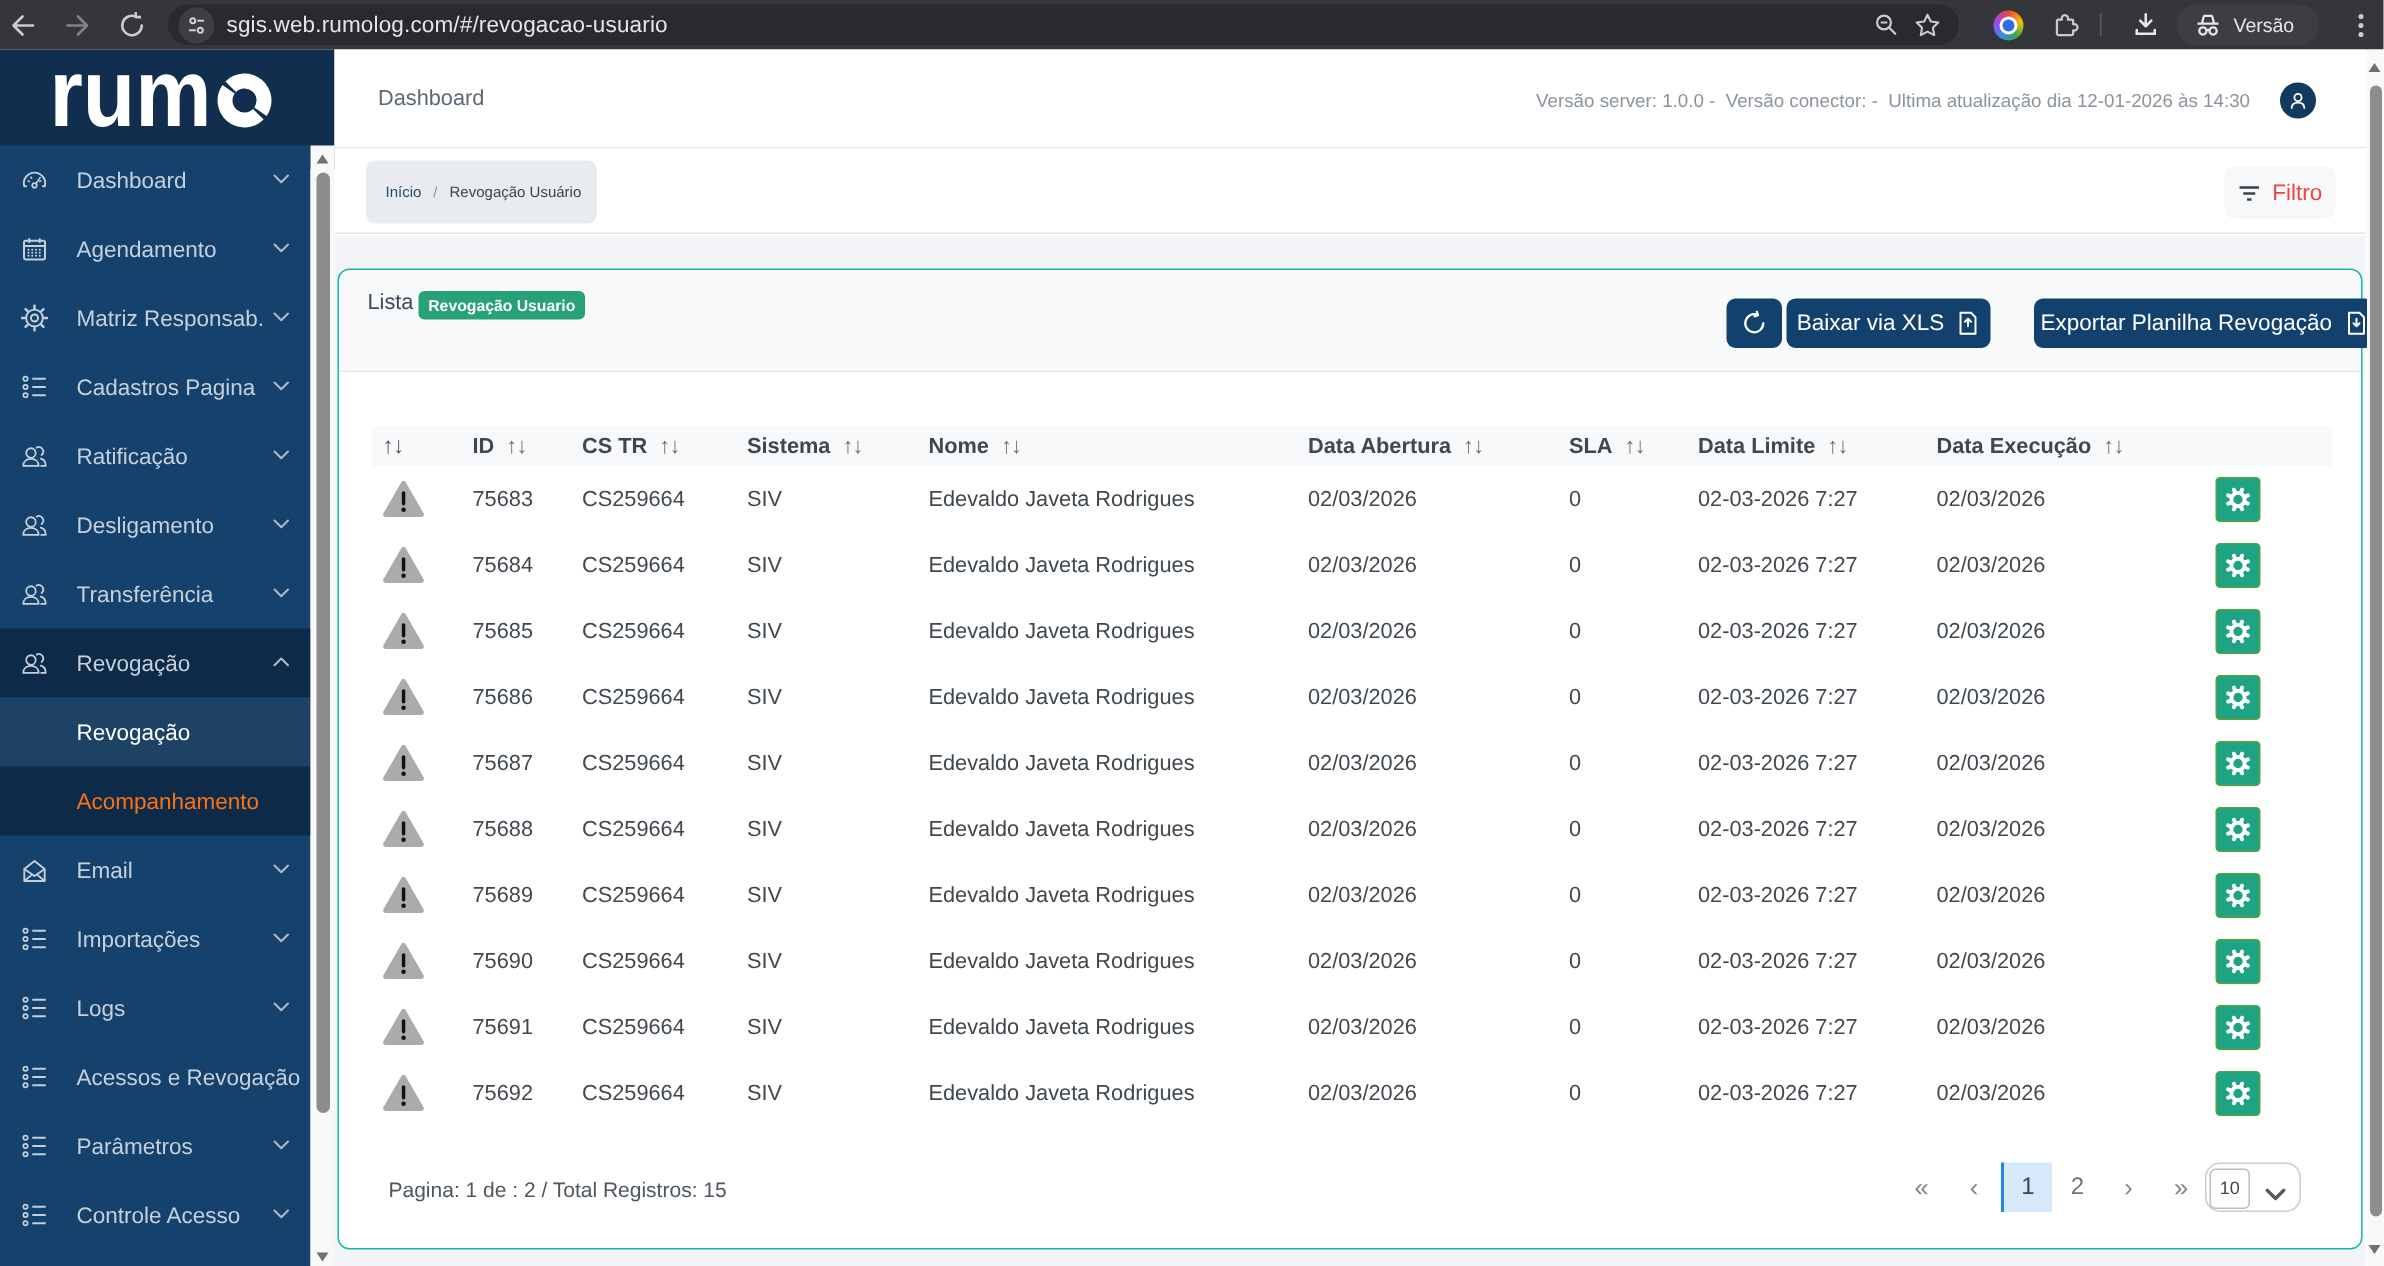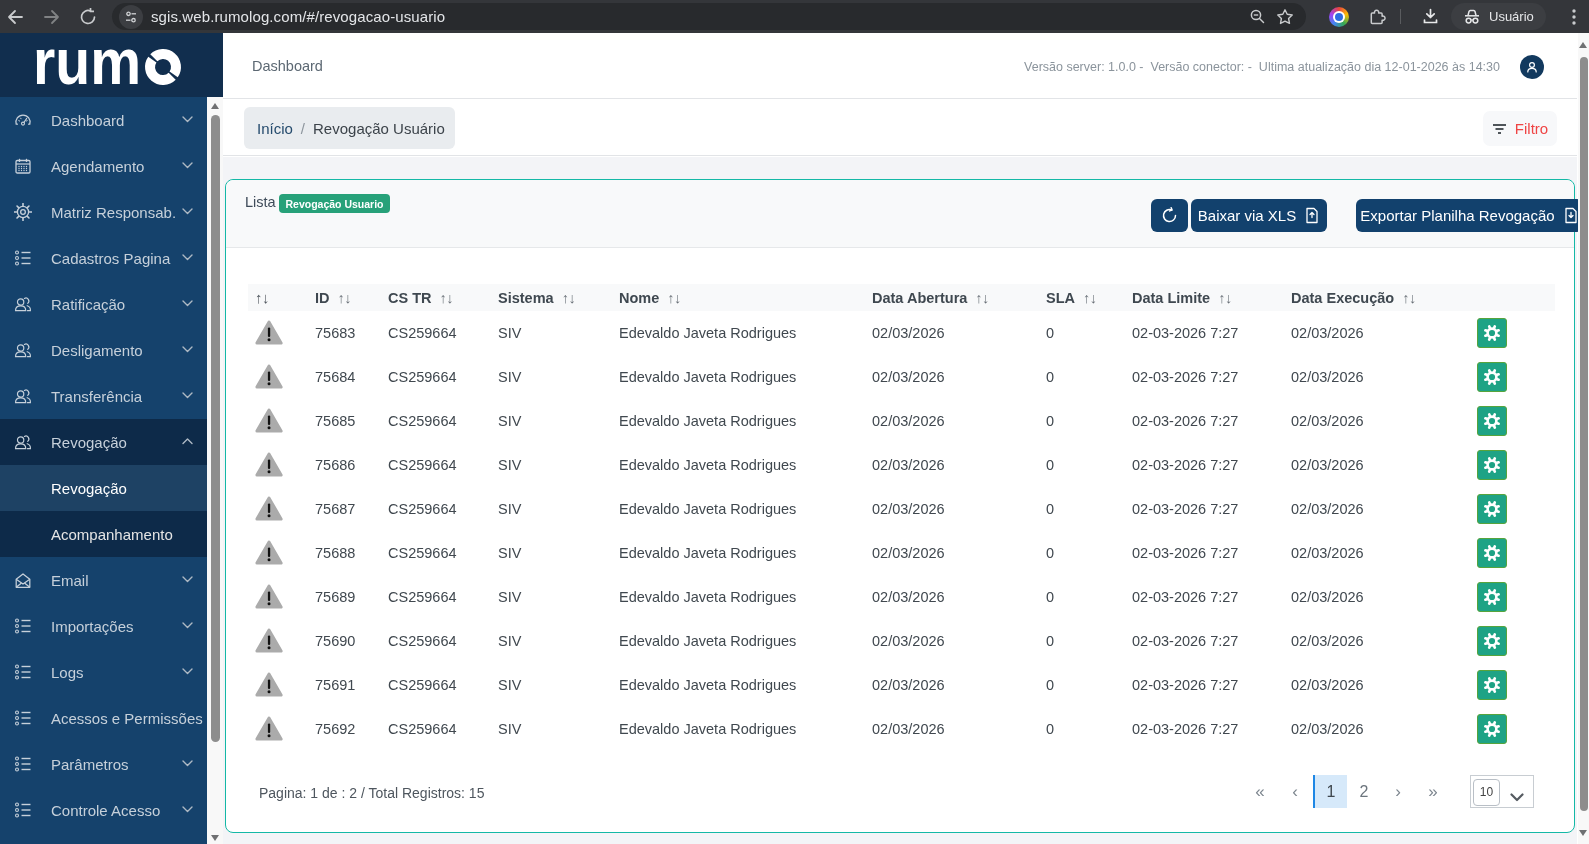--- a/index.html
+++ b/index.html
@@ -8,33 +8,33 @@
 #tunecirc{width:24px;height:24px;border-radius:50%;background:#3c3e42;margin-left:7px;display:flex;align-items:center;justify-content:center}
 #urltext{color:#e3e5e8;font-size:15px;margin-left:8px;letter-spacing:.1px}
 #anonpill{position:absolute;left:1451px;top:3px;width:95px;height:27px;border-radius:14px;background:#3c3e42;display:flex;align-items:center;color:#e6e7e9;font-size:13px}
 #logoband{position:absolute;left:0;top:33px;width:223px;height:80px;background:#112e4e}
 #sidebar{position:absolute;left:0;top:97px;width:207px;height:747px;background:#15426c}
 .mitem{position:absolute;left:0;width:207px;height:46px;display:flex;align-items:center;color:#c6d0da;font-size:15px}
 .mitem .ic{position:absolute;left:14px;width:18px;height:18px;display:flex;align-items:center;justify-content:center}
 .mitem .lab{position:absolute;white-space:nowrap}
 .mitem .chev{position:absolute;left:182px;top:50%;margin-top:-4px;display:flex}
 .mopen{background:#0d2a49}
-.msub{background:#0d2a49;color:#e5e5e5}
+.msub{background:#0d2a49;color:#f97316}
 .msubactive{background:#1e4264;color:#fff}
 #sscroll{position:absolute;left:207px;top:97px;width:16px;height:747px;background:#f8f8f8}
 #sthumb{position:absolute;left:3.5px;top:18px;width:9px;height:627px;background:#8d8d8d;border-radius:4.5px}
 #pscroll{position:absolute;left:1578px;top:33px;width:11px;height:811px;background:#f8f8f8}
 #pthumb{position:absolute;left:1.5px;top:24px;width:8px;height:754px;background:#8d8d8d;border-radius:4px}
 .sarr{width:0;height:0;position:absolute}
 #apphead{position:absolute;left:223px;top:33px;width:1354px;height:66px;background:#fff;border-bottom:1px solid #e2e4e7}
 #apphead .title{position:absolute;left:29px;top:25px;font-size:14.5px;color:#5c6873}
 #apphead .ver{position:absolute;right:77px;top:27px;font-size:12.5px;color:#8b949c;white-space:nowrap}
 #avatar{position:absolute;left:1297px;top:22px;width:24px;height:24px;border-radius:50%;background:#12395e;display:flex;align-items:center;justify-content:center}
 #bcband{position:absolute;left:223px;top:99px;width:1354px;height:57px;background:#fff;border-bottom:1px solid #e2e4e7}
-#bchip{position:absolute;left:21px;top:8px;height:42px;background:#e9ecef;border-radius:6px;display:flex;align-items:center;padding:0 10px 0 13px;font-size:15px}
+#bchip{position:absolute;left:21px;top:8px;height:42px;background:#e9ecef;border-radius:6px;display:flex;align-items:center;padding:0 10px 0 13px;font-size:10px}
 #bchip .b1{color:#254b6d}
 #bchip .sep{color:#8d959d;margin:0 8px}
 #bchip .b2{color:#3c434a}
 #fchip{position:absolute;right:20px;top:12px;width:74px;height:35px;background:#f7f8fa;border-radius:7px;display:flex;align-items:center;justify-content:center;font-size:15px;color:#ef4444}
 #page{position:absolute;left:223px;top:157px;width:1354px;height:687px;background:#f3f4f7}
 #card{position:absolute;left:2px;top:22px;width:1350px;height:654px;background:#fff;border:1px solid #14b8a6;border-radius:8px}
 #cardhead{position:absolute;left:0;top:0;width:100%;height:68px;background:#f8f9fa;border-bottom:1px solid #e6e8ea;border-radius:8px 8px 0 0}
 #lista{position:absolute;left:19px;top:14px;font-size:14.5px;color:#3e4b59}
 #badge{position:absolute;left:53px;top:14px;background:#27a179;color:#fff;font-size:10.5px;font-weight:bold;padding:3.5px 6.5px;border-radius:4px;letter-spacing:0}
 .nbtn{position:absolute;top:19px;height:33px;background:#12416d;border-radius:6px;color:#fff;font-size:15px;display:flex;align-items:center;justify-content:center}
@@ -44,21 +44,21 @@
 .th{font-weight:bold;font-size:14.5px;color:#3f4850;white-space:nowrap}
 .sorti{color:#6a7178;font-size:14.5px;font-weight:normal;margin-left:8px;letter-spacing:-0.5px}
 .c0{position:absolute;left:7px}.c1{position:absolute;left:67px}.c2{position:absolute;left:140px}
 .c3{position:absolute;left:250px}.c4{position:absolute;left:371px}.c5{position:absolute;left:624px}
 .c6{position:absolute;left:798px}.c7{position:absolute;left:884px}.c8{position:absolute;left:1043px}
 .c9{position:absolute;left:1229px}
 .gearbtn{width:30px;height:30px;background:#1ea385;border:1px solid #57a43c;border-radius:3px;display:flex;align-items:center;justify-content:center}
 #foottext{position:absolute;left:33px;top:605px;font-size:14px;color:#4e565e}
 #pager{position:absolute;right:40px;top:595px;height:33px;display:flex;align-items:center;color:#7d868f;font-size:16px}
 #pg1{width:34px;height:33px;background:#d6e9fa;border-left:2.5px solid #1e87e5;color:#3f474e;display:flex;align-items:center;justify-content:center}
-#sel{width:64px;height:33px;border:1px solid #c8cdd2;border-radius:0;background:#fff;position:relative;margin-left:22px}
+#sel{width:64px;height:33px;border:1px solid #c8cdd2;border-radius:10px;background:#fff;position:relative;margin-left:1px}
 #sel .inner{position:absolute;left:2px;top:2.5px;width:27px;height:27px;border:1px solid #b9bfc6;border-radius:4px;display:flex;align-items:center;justify-content:center;font-size:12px;color:#444}
 </style></head>
 <body>
 <div id="chrome">
     <div class="cicon" style="left:1px;width:28px">
       <svg width="20" height="20" viewBox="0 0 20 20" style="">
         <path d="M17 10 L4 10 M4 10 L10 4 M4 10 L10 16" fill="none" stroke="#c9cbcd" stroke-width="1.8" stroke-linecap="round" stroke-linejoin="round"></path>
       </svg>
     </div>
     <div class="cicon" style="left:38px;width:28px">
@@ -116,21 +116,21 @@
     <div id="anonpill">
       <span style="margin-left:12px;display:flex">
         <svg width="18" height="18" viewBox="0 0 18 18" style="">
           <path d="M2 7.8 L16 7.8" stroke="#e6e7e9" stroke-width="1.5"></path>
           <path d="M5 7.5 L6 3.5 A1.4 1.4 0 0 1 7.4 2.5 L10.6 2.5 A1.4 1.4 0 0 1 12 3.5 L13 7.5" fill="none" stroke="#e6e7e9" stroke-width="1.5" stroke-linejoin="round"></path>
           <circle cx="5.6" cy="12.6" r="2.4" fill="none" stroke="#e6e7e9" stroke-width="1.5"></circle>
           <circle cx="12.4" cy="12.6" r="2.4" fill="none" stroke="#e6e7e9" stroke-width="1.5"></circle>
           <path d="M8 12.3 A1.5 1.5 0 0 1 10 12.3" fill="none" stroke="#e6e7e9" stroke-width="1.3"></path>
         </svg>
       </span>
-      <span style="margin-left:8px">Usuário</span>
+      <span style="margin-left:8px">Versão</span>
     </div>
     <div class="cicon" style="left:1568px;width:12px">
       <svg width="4" height="18" viewBox="0 0 4 18" style="">
         <circle cx="2" cy="3" r="1.7" fill="#c9cbcd"></circle>
         <circle cx="2" cy="9" r="1.7" fill="#c9cbcd"></circle>
         <circle cx="2" cy="15" r="1.7" fill="#c9cbcd"></circle>
       </svg>
     </div>
   </div>
 <div id="logoband"><svg width="223" height="64" viewBox="0 0 223 64" style="">
@@ -354,21 +354,21 @@
       <span class="ic">
         <svg width="18" height="18" viewBox="0 0 18 18" style="">
           <circle cx="3" cy="3.5" r="1.45" fill="none" stroke="#c6d0da" stroke-width="1.1"></circle>
           <line x1="7.5" y1="3.5" x2="16.5" y2="3.5" stroke="#c6d0da" stroke-width="1.4"></line>
           <circle cx="3" cy="9" r="1.45" fill="none" stroke="#c6d0da" stroke-width="1.1"></circle>
           <line x1="7.5" y1="9" x2="16.5" y2="9" stroke="#c6d0da" stroke-width="1.4"></line>
           <circle cx="3" cy="14.5" r="1.45" fill="none" stroke="#c6d0da" stroke-width="1.1"></circle>
           <line x1="7.5" y1="14.5" x2="16.5" y2="14.5" stroke="#c6d0da" stroke-width="1.4"></line>
         </svg>
       </span>
-      <span class="lab" style="left:51px">Acessos e Permissões</span>
+      <span class="lab" style="left:51px">Acessos e Revogação</span>
     </div>
     <div class="mitem" style="top:644px">
       <span class="ic">
         <svg width="18" height="18" viewBox="0 0 18 18" style="">
           <circle cx="3" cy="3.5" r="1.45" fill="none" stroke="#c6d0da" stroke-width="1.1"></circle>
           <line x1="7.5" y1="3.5" x2="16.5" y2="3.5" stroke="#c6d0da" stroke-width="1.4"></line>
           <circle cx="3" cy="9" r="1.45" fill="none" stroke="#c6d0da" stroke-width="1.1"></circle>
           <line x1="7.5" y1="9" x2="16.5" y2="9" stroke="#c6d0da" stroke-width="1.4"></line>
           <circle cx="3" cy="14.5" r="1.45" fill="none" stroke="#c6d0da" stroke-width="1.1"></circle>
           <line x1="7.5" y1="14.5" x2="16.5" y2="14.5" stroke="#c6d0da" stroke-width="1.4"></line>

